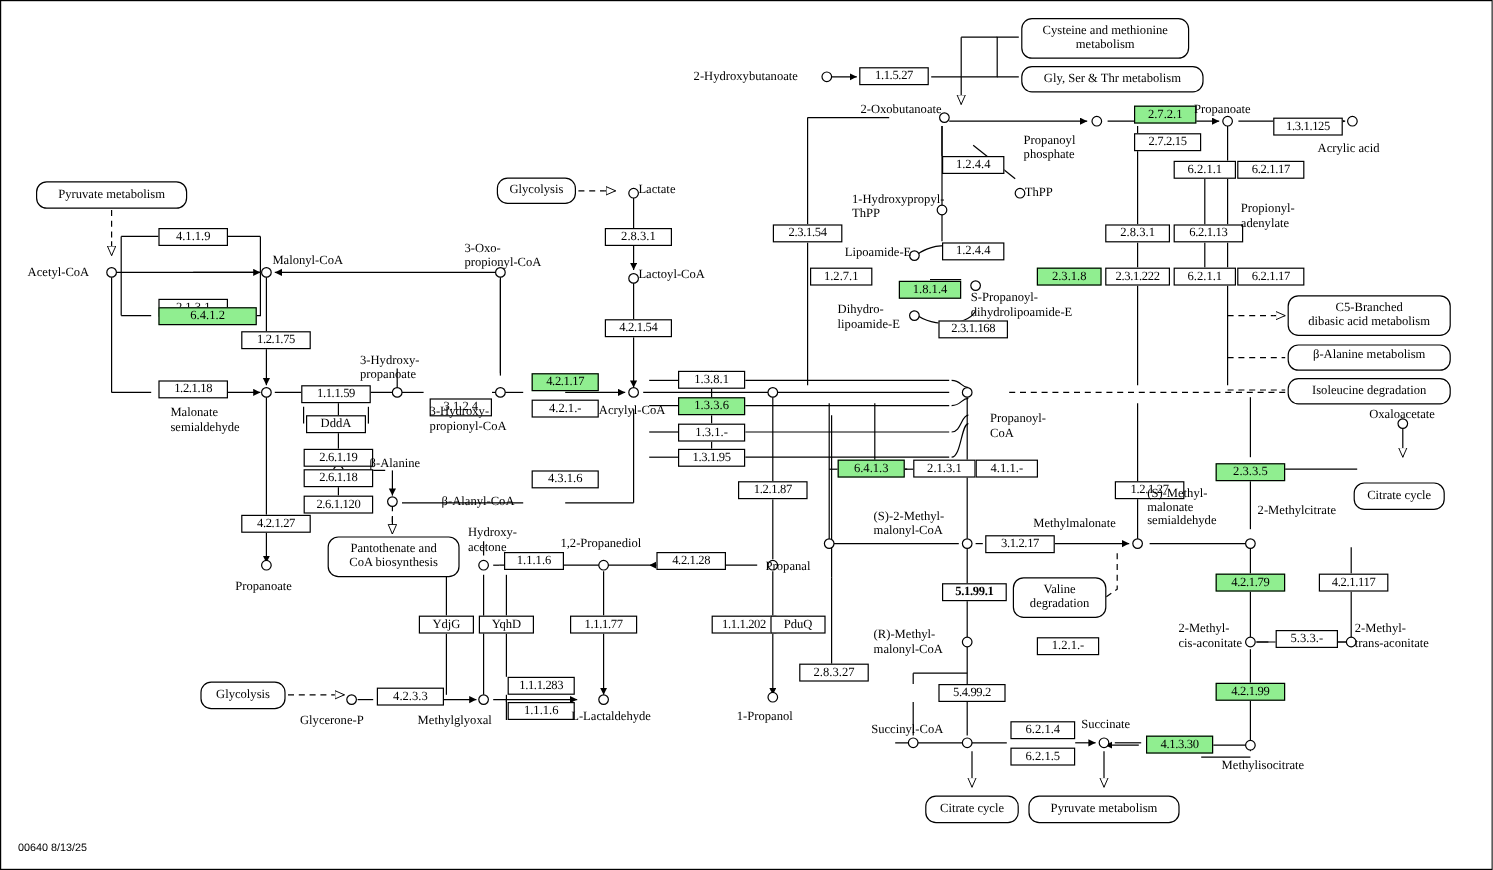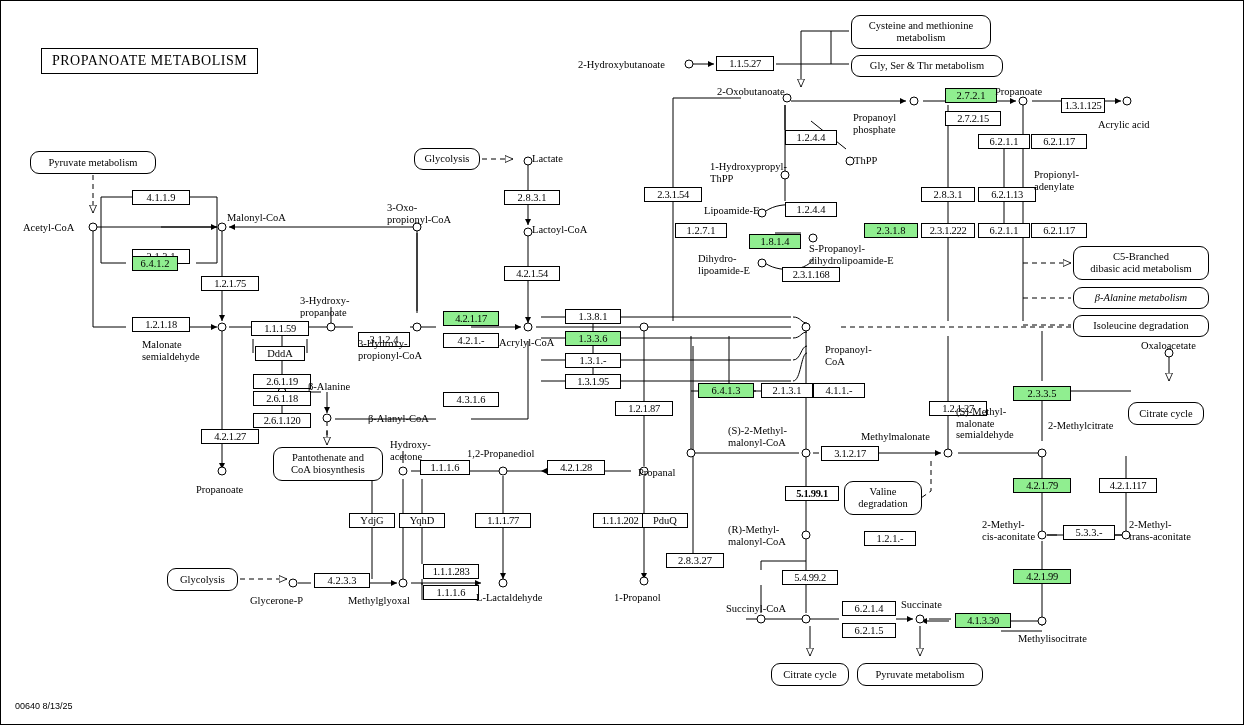--- a/index.html
+++ b/index.html
@@ -325,41 +325,40 @@
       <circle cx="1041" cy="452" r="4"></circle>
       <circle cx="1041" cy="534" r="4"></circle>
       <circle cx="1041" cy="620" r="4"></circle>
       <circle cx="1125" cy="534" r="4"></circle>
       <circle cx="1168" cy="352" r="4"></circle>
       <circle cx="919" cy="618" r="4"></circle>
       <circle cx="760" cy="618" r="4"></circle>
     </g>
   </svg>
 
-  <div class="title" style="left:40px; top:47px;">PROPANOATE  METABOLISM</div>
 
   <div id="maplinks">
       <div class="maplink" style="left: 850px; top: 14px; width: 140px; min-height: 34px; display: flex; align-items: center; justify-content: center;">
         <span style="white-space: pre-line; line-height: 12px;">Cysteine and methionine
 metabolism</span>
       </div>
       <div class="maplink" style="left: 850px; top: 54px; width: 152px; min-height: 22px; display: flex; align-items: center; justify-content: center;">
         <span style="white-space: pre-line; line-height: 12px;">Gly, Ser &amp; Thr metabolism</span>
       </div>
       <div class="maplink" style="left: 29px; top: 150px; width: 126px; min-height: 23px; display: flex; align-items: center; justify-content: center;">
         <span style="white-space: pre-line; line-height: 12px;">Pyruvate metabolism</span>
       </div>
       <div class="maplink" style="left: 413px; top: 147px; width: 66px; min-height: 22px; display: flex; align-items: center; justify-content: center;">
         <span style="white-space: pre-line; line-height: 12px;">Glycolysis</span>
       </div>
       <div class="maplink" style="left: 1072px; top: 245px; width: 136px; min-height: 34px; display: flex; align-items: center; justify-content: center;">
         <span style="white-space: pre-line; line-height: 12px;">C5-Branched
 dibasic acid metabolism</span>
       </div>
-      <div class="maplink" style="left: 1072px; top: 286px; width: 136px; min-height: 22px; display: flex; align-items: center; justify-content: center; font-style: italic;">
+      <div class="maplink" style="left: 1072px; top: 286px; width: 136px; min-height: 22px; display: flex; justify-content: center;">
         <span style="white-space: pre-line; line-height: 12px;">β-Alanine metabolism</span>
       </div>
       <div class="maplink" style="left: 1072px; top: 314px; width: 136px; min-height: 22px; display: flex; align-items: center; justify-content: center;">
         <span style="white-space: pre-line; line-height: 12px;">Isoleucine degradation</span>
       </div>
       <div class="maplink" style="left: 1127px; top: 401px; width: 76px; min-height: 23px; display: flex; align-items: center; justify-content: center;">
         <span style="white-space: pre-line; line-height: 12px;">Citrate cycle</span>
       </div>
       <div class="maplink" style="left: 272px; top: 446px; width: 110px; min-height: 34px; display: flex; align-items: center; justify-content: center;">
         <span style="white-space: pre-line; line-height: 12px;">Pantothenate and
@@ -377,38 +376,38 @@
       </div>
       <div class="maplink" style="left: 856px; top: 662px; width: 126px; min-height: 23px; display: flex; align-items: center; justify-content: center;">
         <span style="white-space: pre-line; line-height: 12px;">Pyruvate metabolism</span>
       </div>
     </div>
 
   <div id="enzymes">
       <div class="ec wide" style="left: 715px; top: 55px; width: 58px;">1.1.5.27</div>
       <div class="ec hl" style="left: 944px; top: 87px; width: 52px;">2.7.2.1</div>
       <div class="ec wide" style="left: 944px; top: 110px; width: 56px;">2.7.2.15</div>
-      <div class="ec wide" style="left: 1060px; top: 97px; width: 44px;">1.3.1.125</div>
+      <div class="ec wide" style="left: 1060px; top: 97px; width: 58px;">1.3.1.125</div>
       <div class="ec" style="left: 784px; top: 129px; width: 52px;">1.2.4.4</div>
       <div class="ec" style="left: 977px; top: 133px; width: 52px;">6.2.1.1</div>
       <div class="ec wide" style="left: 1030px; top: 133px; width: 56px;">6.2.1.17</div>
       <div class="ec" style="left: 131px; top: 189px; width: 58px;">4.1.1.9</div>
       <div class="ec" style="left: 503px; top: 189px; width: 56px;">2.8.3.1</div>
       <div class="ec wide" style="left: 643px; top: 186px; width: 58px;">2.3.1.54</div>
       <div class="ec" style="left: 920px; top: 186px; width: 54px;">2.8.3.1</div>
       <div class="ec wide" style="left: 977px; top: 186px; width: 58px;">6.2.1.13</div>
       <div class="ec" style="left: 784px; top: 201px; width: 52px;">1.2.4.4</div>
       <div class="ec" style="left: 131px; top: 248px; width: 58px;">2.1.3.1</div>
       <div class="ec" style="left: 674px; top: 222px; width: 52px;">1.2.7.1</div>
       <div class="ec hl" style="left: 748px; top: 233px; width: 52px;">1.8.1.4</div>
       <div class="ec hl" style="left: 863px; top: 222px; width: 54px;">2.3.1.8</div>
       <div class="ec wide" style="left: 920px; top: 222px; width: 54px;">2.3.1.222</div>
       <div class="ec" style="left: 977px; top: 222px; width: 52px;">6.2.1.1</div>
       <div class="ec wide" style="left: 1030px; top: 222px; width: 56px;">6.2.1.17</div>
-      <div class="ec hl" style="left: 131px; top: 255px; width: 46px;">6.4.1.2</div>
+      <div class="ec hl" style="left: 131px; top: 255px; width: 82px;">6.4.1.2</div>
       <div class="ec wide" style="left: 781px; top: 266px; width: 58px;">2.3.1.168</div>
       <div class="ec wide" style="left: 200px; top: 275px; width: 58px;">1.2.1.75</div>
       <div class="ec wide" style="left: 503px; top: 265px; width: 56px;">4.2.1.54</div>
       <div class="ec" style="left: 564px; top: 308px; width: 56px;">1.3.8.1</div>
       <div class="ec hl wide" style="left: 442px; top: 310px; width: 56px;">4.2.1.17</div>
       <div class="ec hl" style="left: 564px; top: 330px; width: 56px;">1.3.3.6</div>
       <div class="ec wide" style="left: 131px; top: 316px; width: 58px;">1.2.1.18</div>
       <div class="ec wide" style="left: 250px; top: 320px; width: 58px;">1.1.1.59</div>
       <div class="ec" style="left: 357px; top: 318px; width: 52px; margin-top: 13px;">3.1.2.4</div>
       <div class="ec" style="left: 442px; top: 332px; width: 56px;">4.2.1.-</div>

